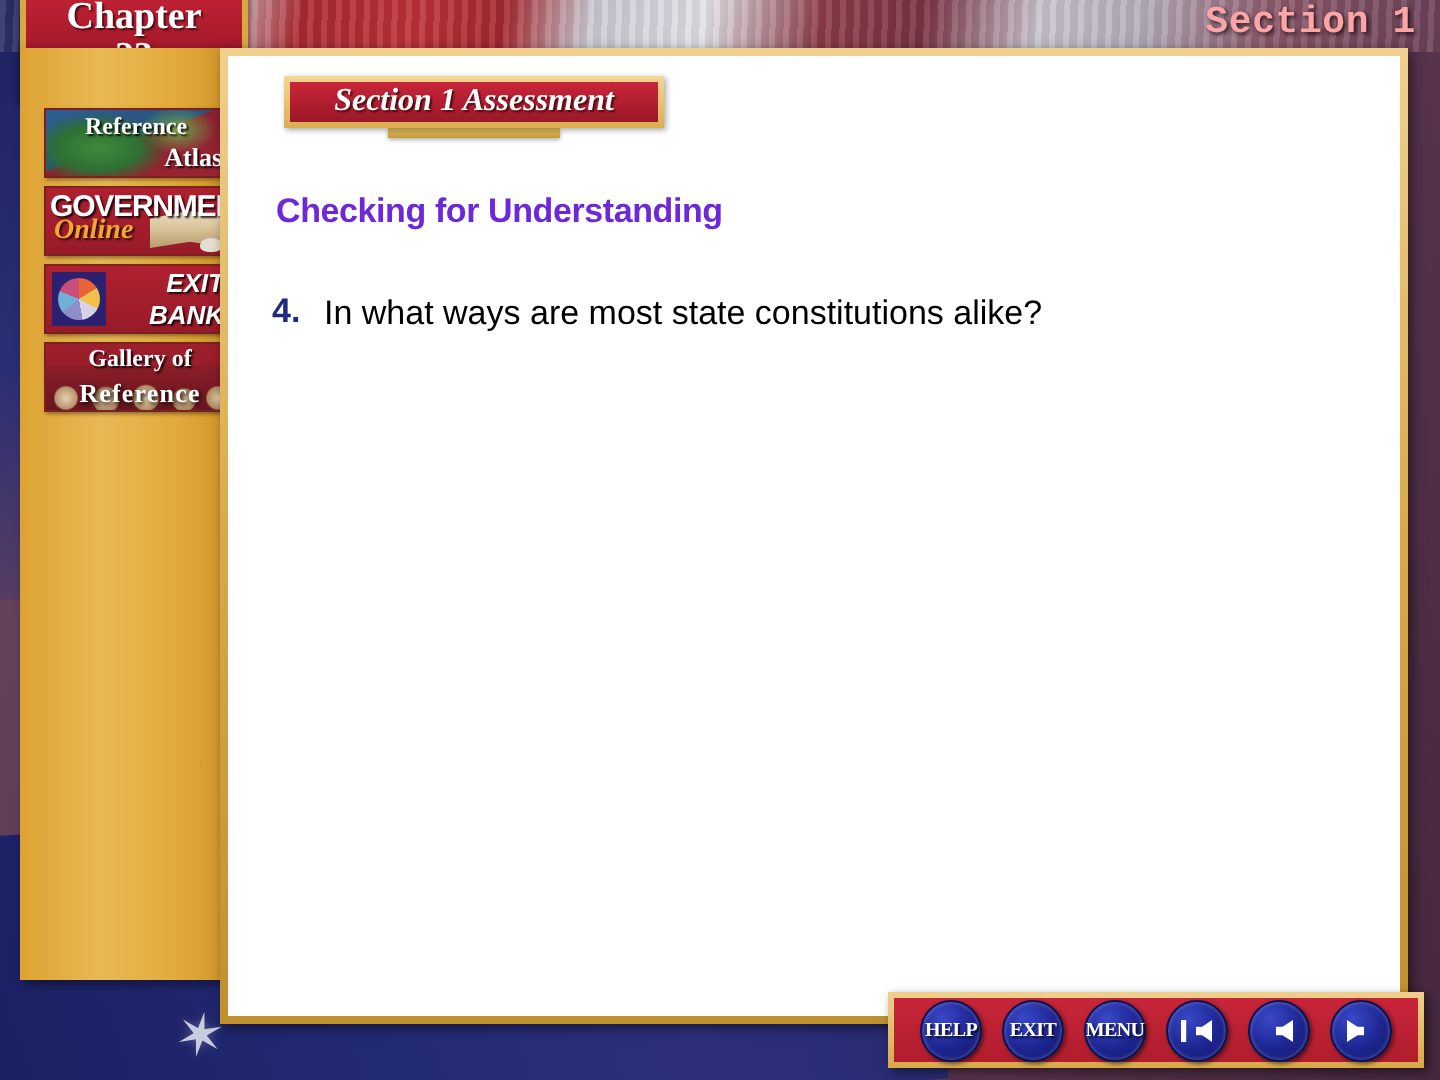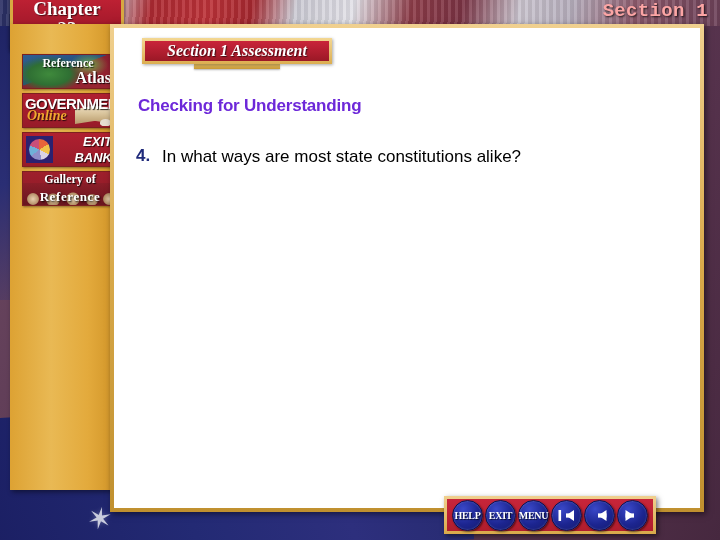--- a/index.html
+++ b/index.html
@@ -154,21 +154,21 @@
   .sb-atlas .t1 {
     position: absolute; left: 0; right: 4px; top: 1px;
     text-align: center;
     font-family: "Liberation Serif", serif;
     font-weight: bold; font-size: 12px; color: #fff;
     text-shadow: 1px 1px 1px rgba(0,0,0,0.85);
   }
   .sb-atlas .t2 {
     position: absolute; right: 6px; bottom: 1px;
     font-family: "Liberation Serif", serif;
-    font-weight: bold; font-size: 16px; color: #fff;
+    font-weight: bold; font-size: 13px; color: #fff;
     text-shadow: 1px 1px 1px rgba(0,0,0,0.85);
     margin-top: 20px;
   }
   
   .sb-gov {
     background: linear-gradient(180deg, #b02030 0%, #971b29 100%);
   }
   .sb-gov .book {
     position: absolute; right: 2px; top: 9px;
     width: 40px; height: 21px;
@@ -344,21 +344,21 @@
     font-family: "Liberation Sans", sans-serif;
     font-size: 17px;
     color: #1f7a2e;
     line-height: 1.3;
   }
 
   
   .navbar {
     position: absolute;
     left: 444px; top: 496px;
-    width: 212px; height: 38px;
+    width: 268px; height: 38px;
     background: linear-gradient(180deg, #f0d08f 0%, #d8a94a 100%);
     padding: 3px;
     box-sizing: border-box;
     box-shadow: 2px 2px 5px rgba(0,0,0,0.5);
   }
   .navbar-inner {
     width: 100%; height: 100%;
     background: linear-gradient(180deg, #c8253a 0%, #b01d2d 100%);
     display: flex;
     align-items: center;

